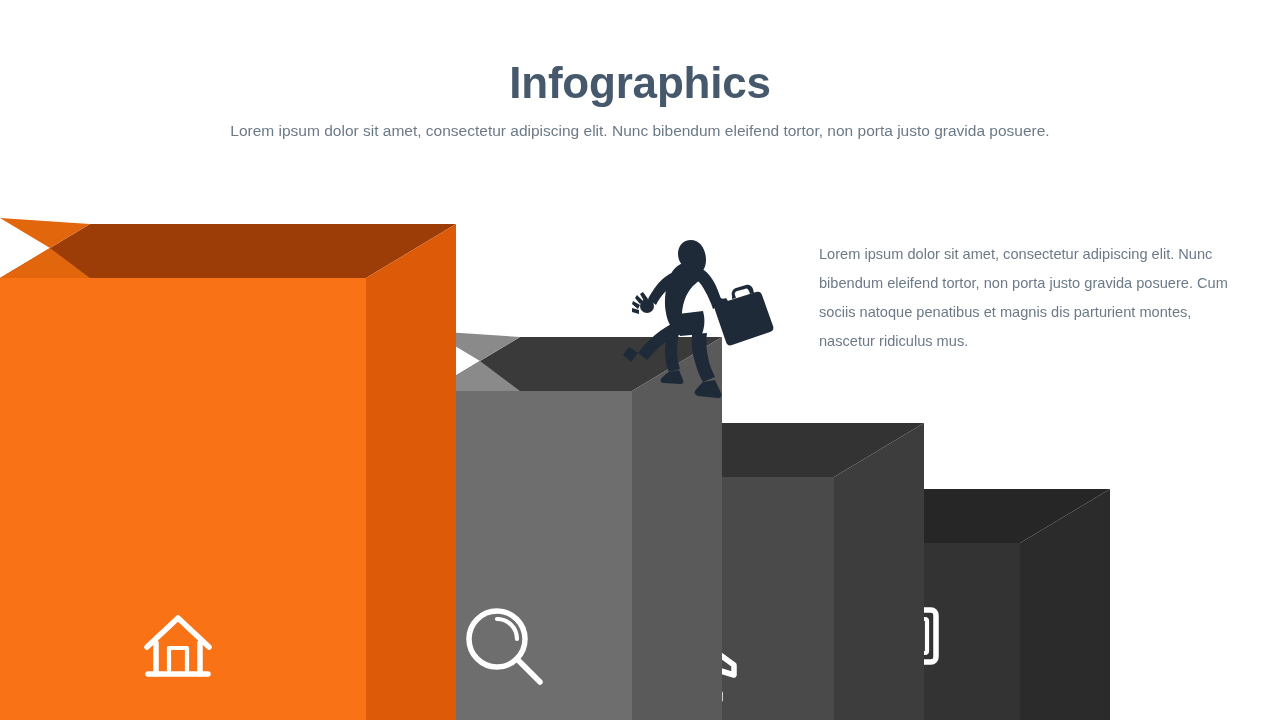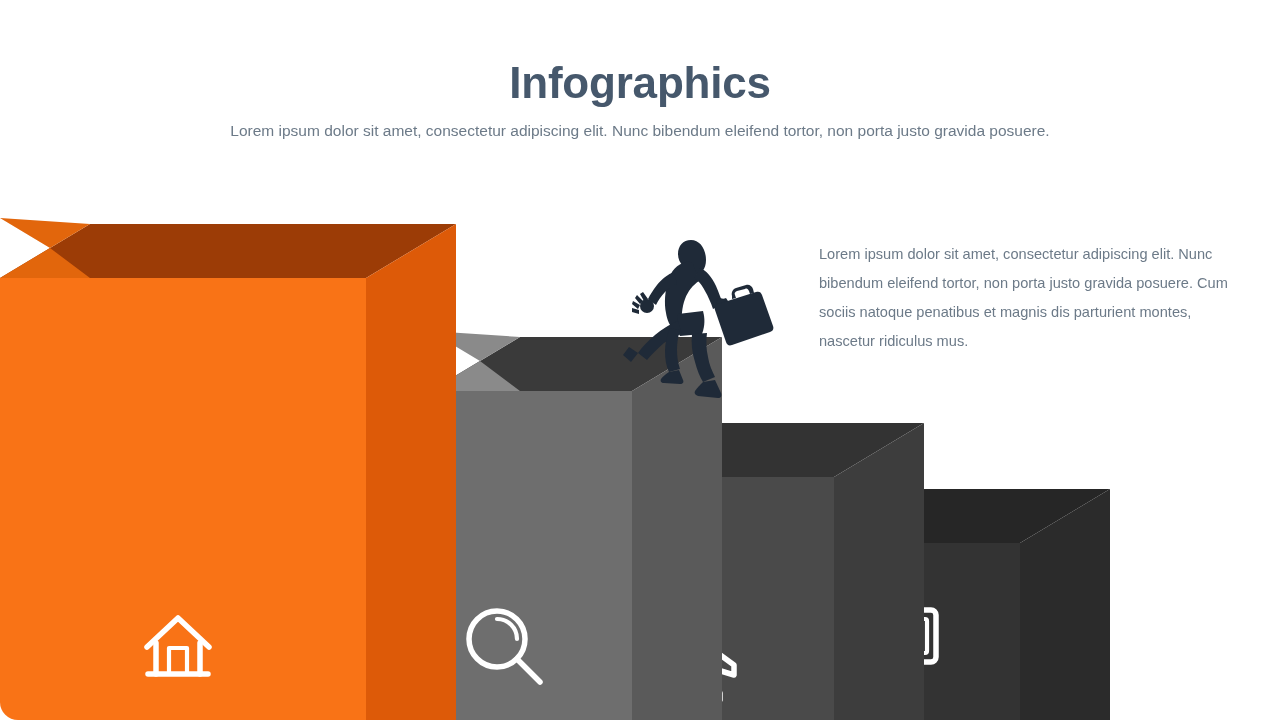--- a/index.html
+++ b/index.html
@@ -11,21 +11,20 @@
     background: #ffffff;
     font-family: "Liberation Sans", sans-serif;
   }
 
   #slide {
     position: relative;
     width: 1280px;
     height: 720px;
     background: #ffffff;
     overflow: hidden;
-    border-radius: 18px;
   }
 
   
   #header {
     position: absolute;
     top: 58px;
     left: 0;
     width: 1280px;
     text-align: center;
   }

